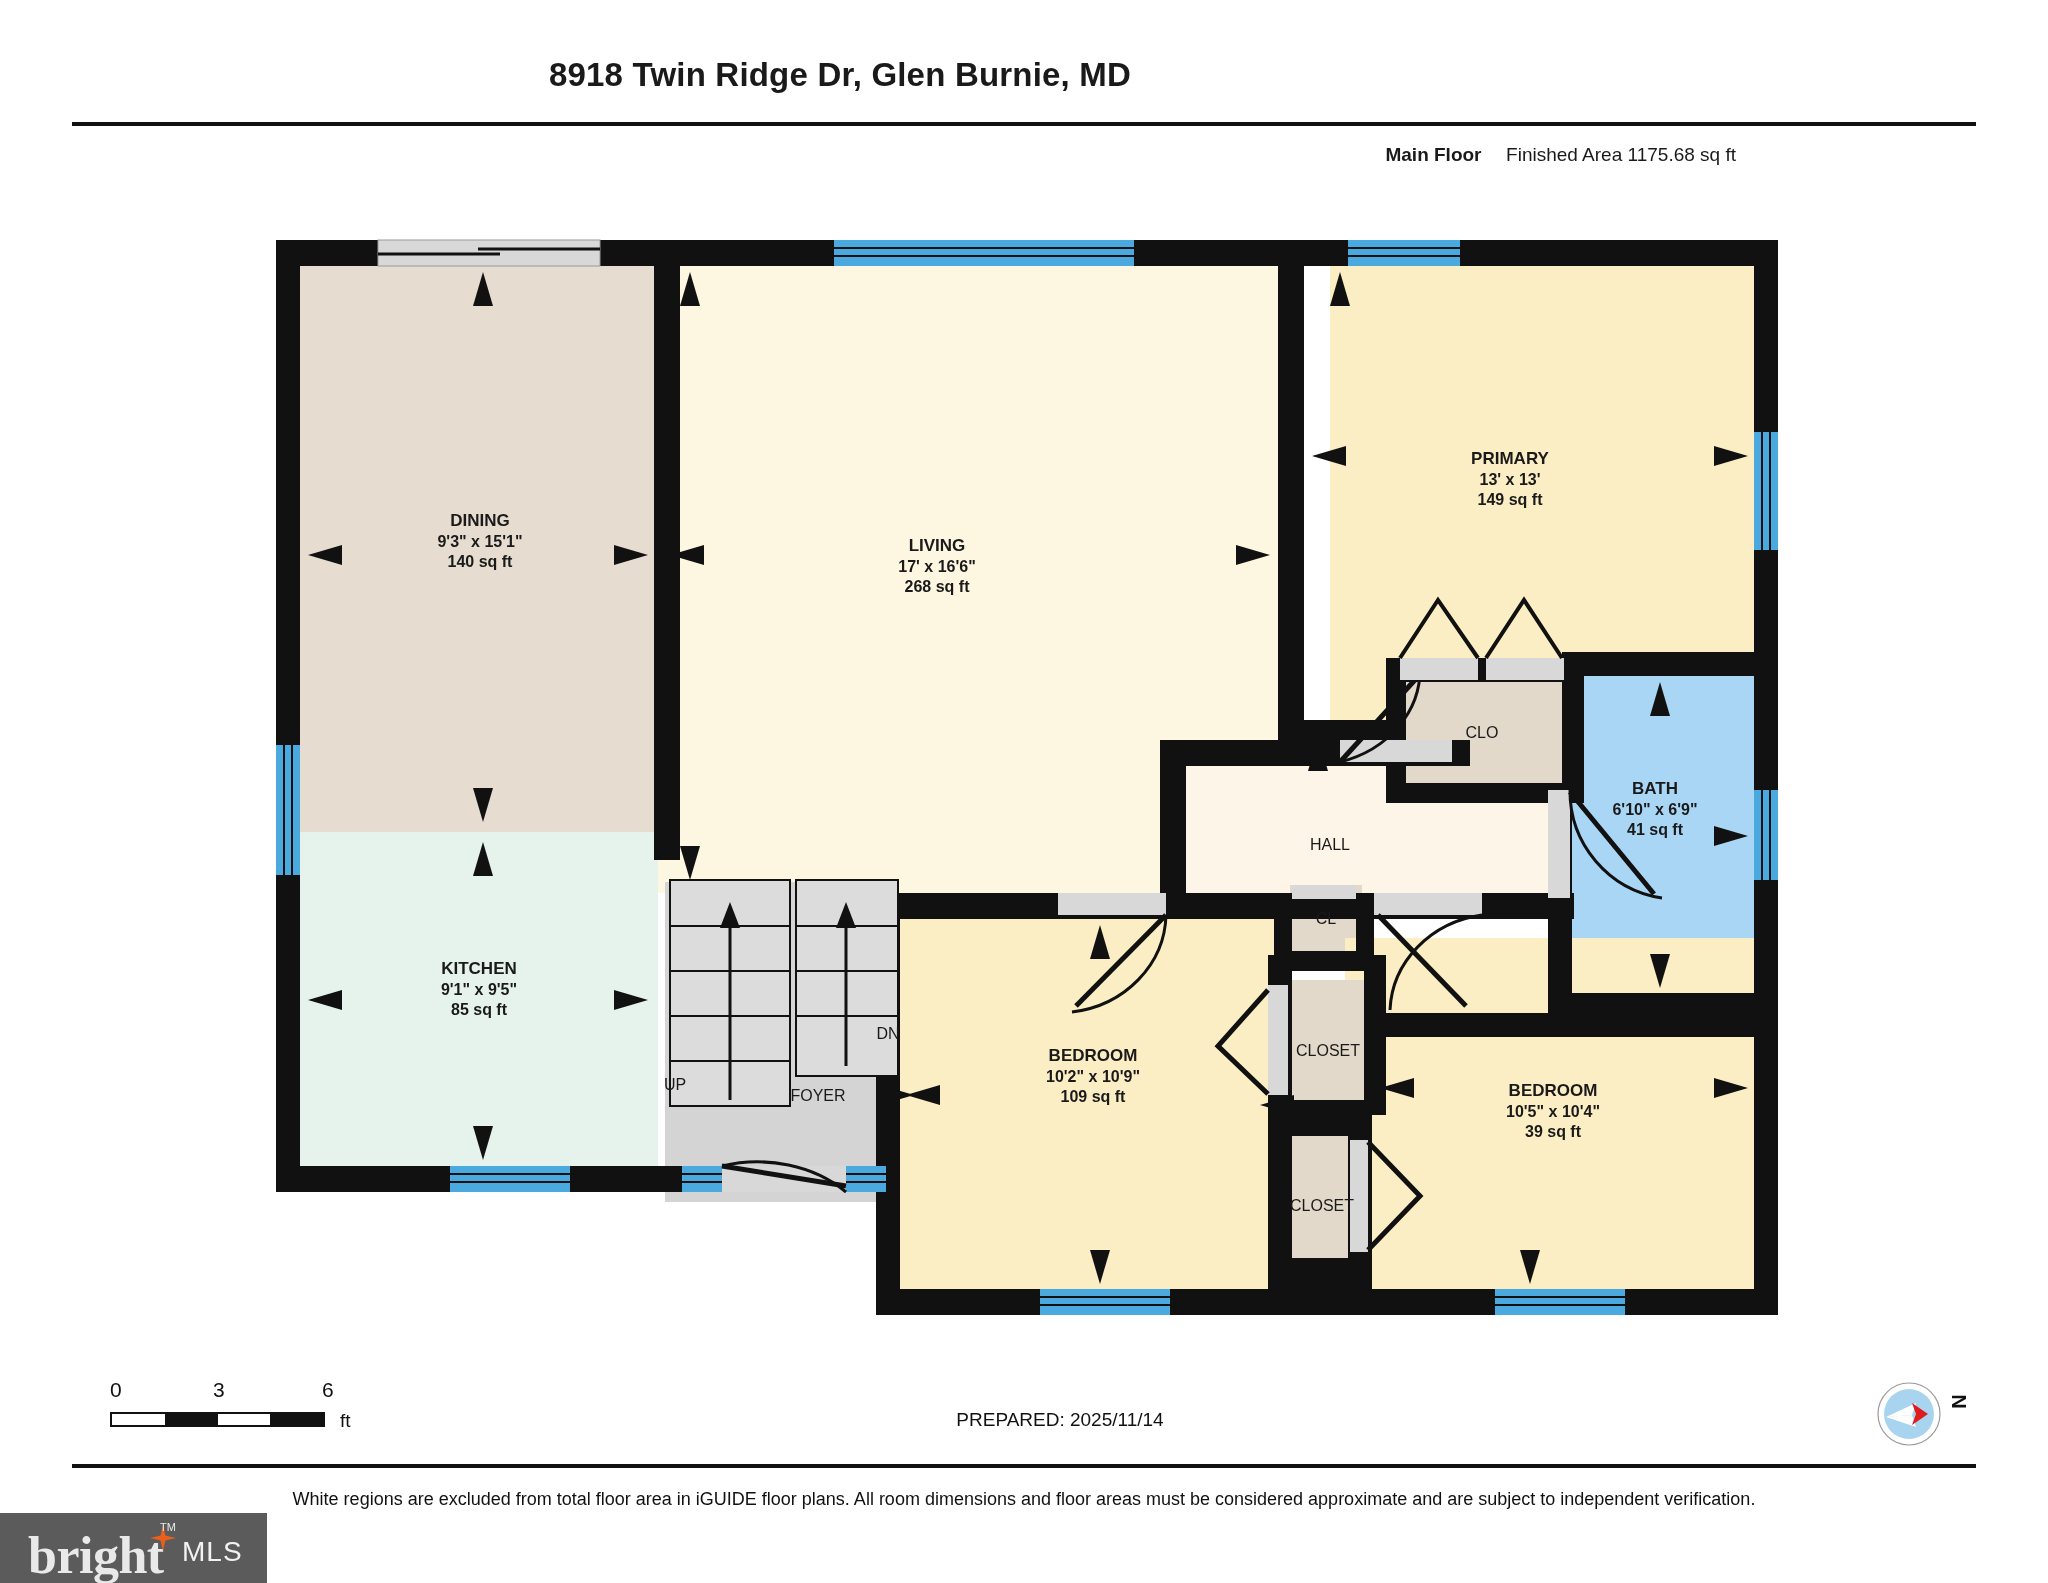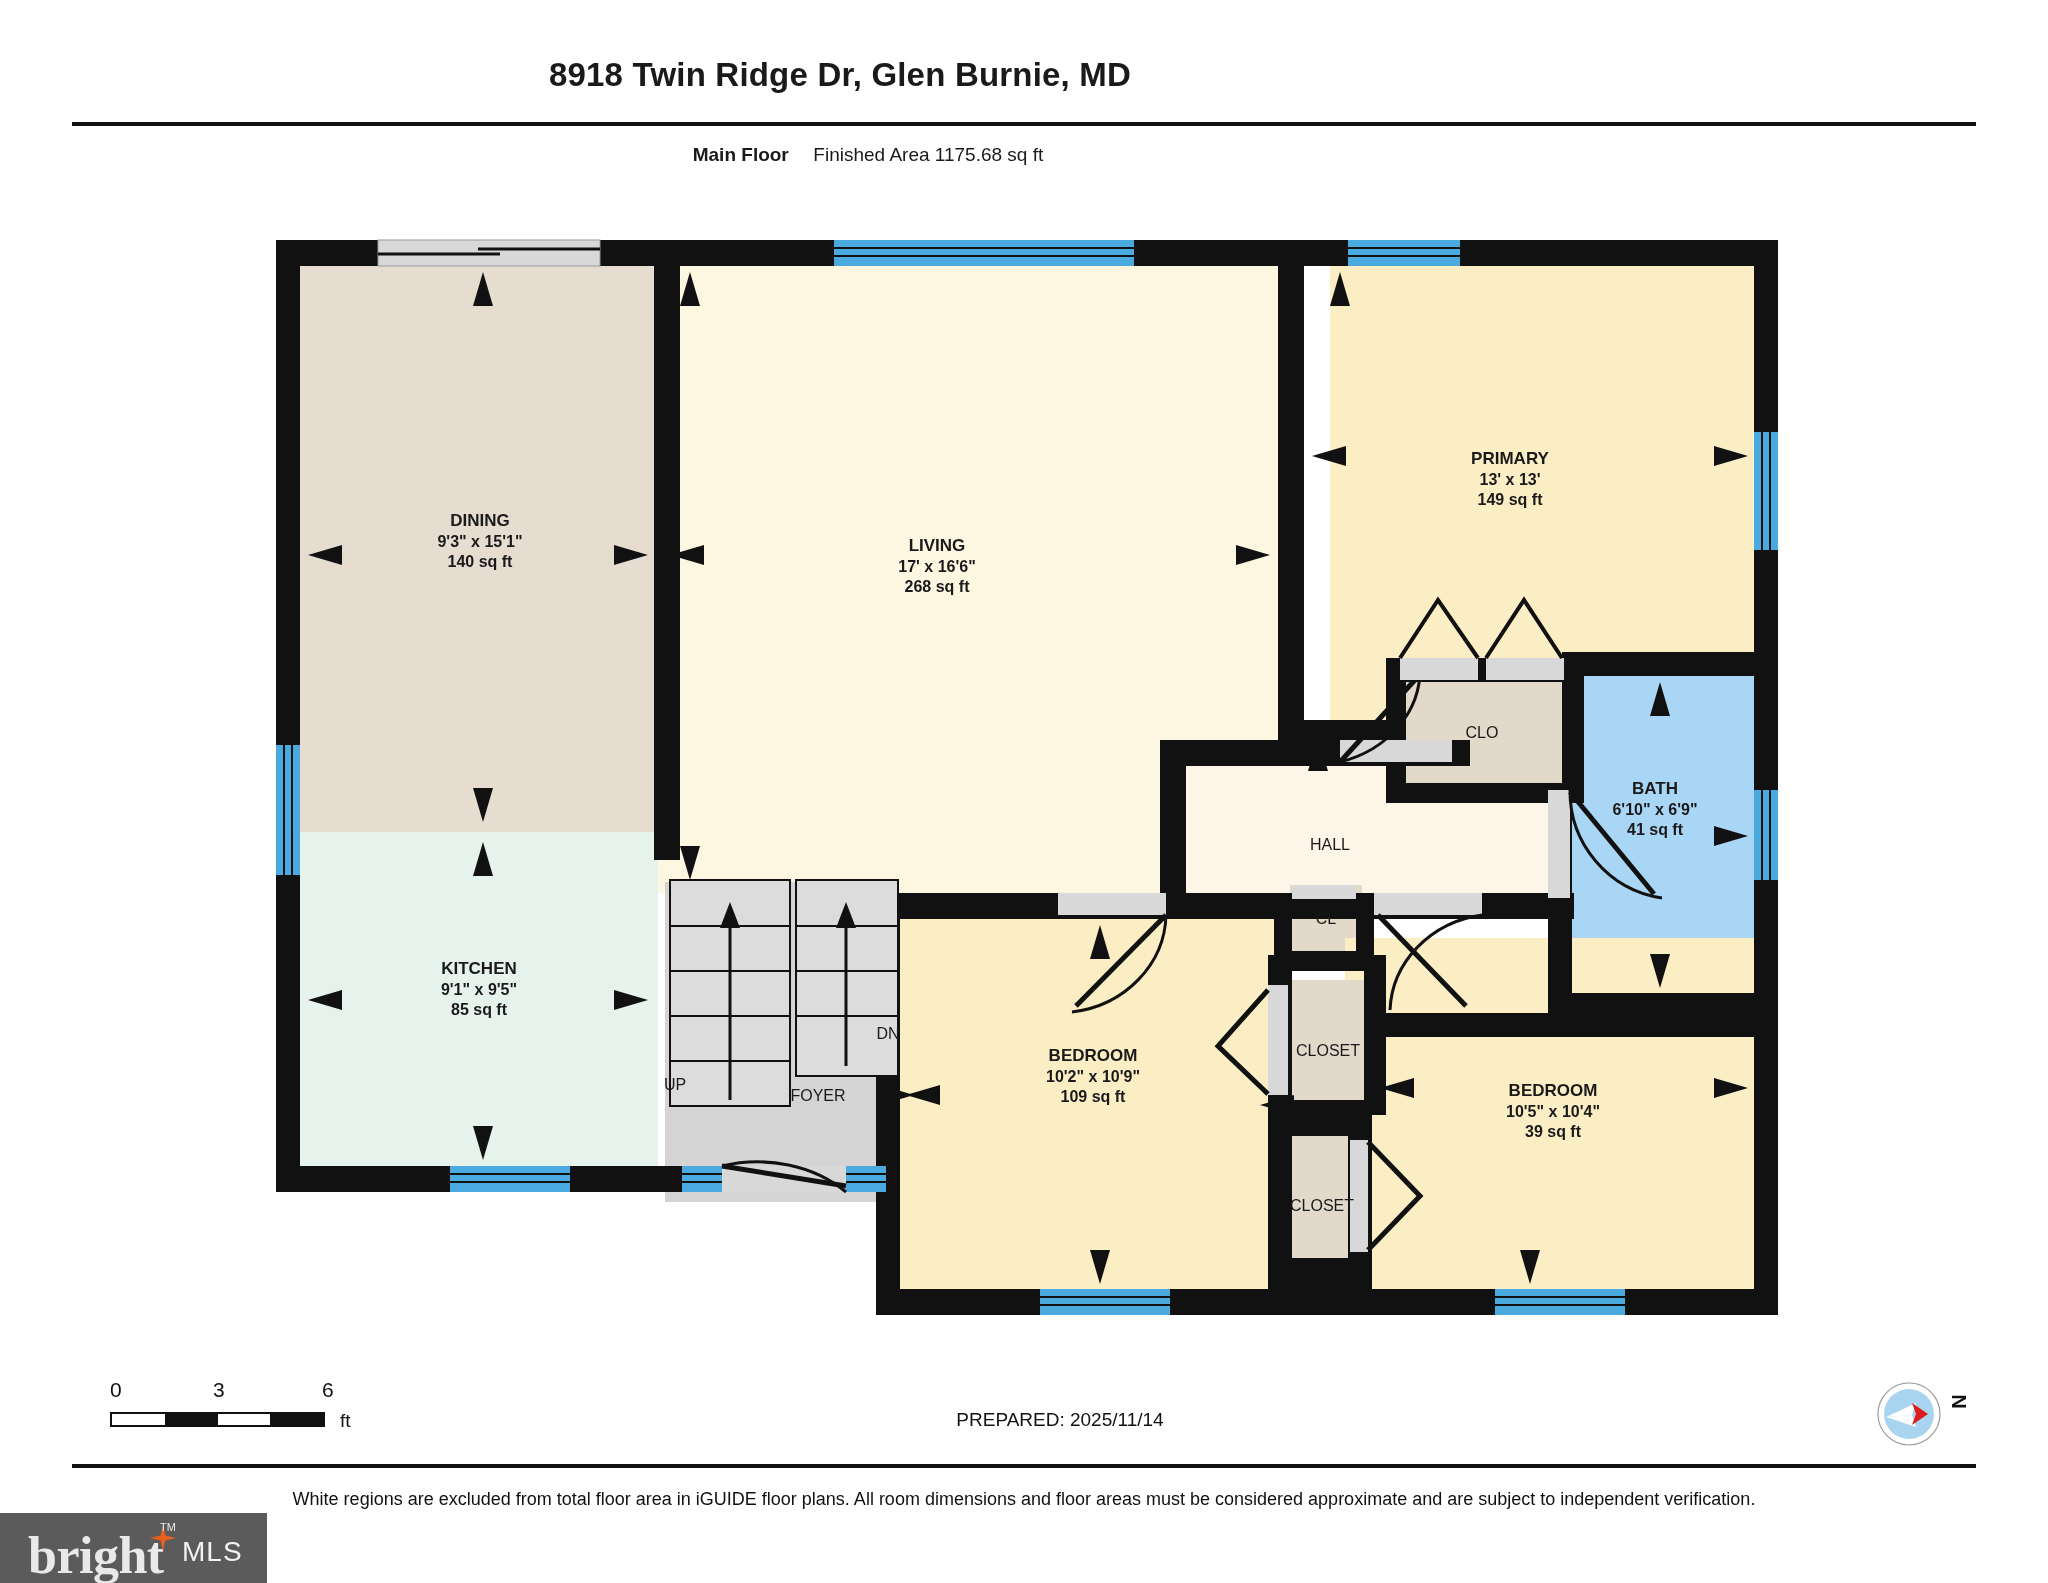--- a/index.html
+++ b/index.html
@@ -4,21 +4,21 @@
 <style>
   html,body{margin:0;padding:0;background:#ffffff;}
   body{width:2048px;height:1583px;position:relative;
        font-family:"Liberation Sans","DejaVu Sans",sans-serif;
        color:#1a1a1a;overflow:hidden;}
 
   
   #title{position:absolute;left:0;top:56px;width:1680px;text-align:center;
          font-size:33px;font-weight:bold;letter-spacing:.2px;}
   #rule-top{position:absolute;left:72px;top:122px;width:1904px;height:4px;background:#111;}
-  #subline{position:absolute;left:0;top:144px;width:1736px;text-align:center;font-size:19px;}
+  #subline{position:absolute;left:0;top:144px;width:1736px;text-align:right;font-size:19px;}
   #subline .bold{font-weight:bold;}
   #subline .sp{display:inline-block;width:14px;}
 
   
   #plan{position:absolute;left:0;top:0;width:2048px;height:1583px;}
 
   
   #scalebar{position:absolute;left:110px;top:1412px;width:215px;height:15px;
             border:2px solid #111;box-sizing:border-box;display:flex;}
   #scalebar div{height:100%;}

